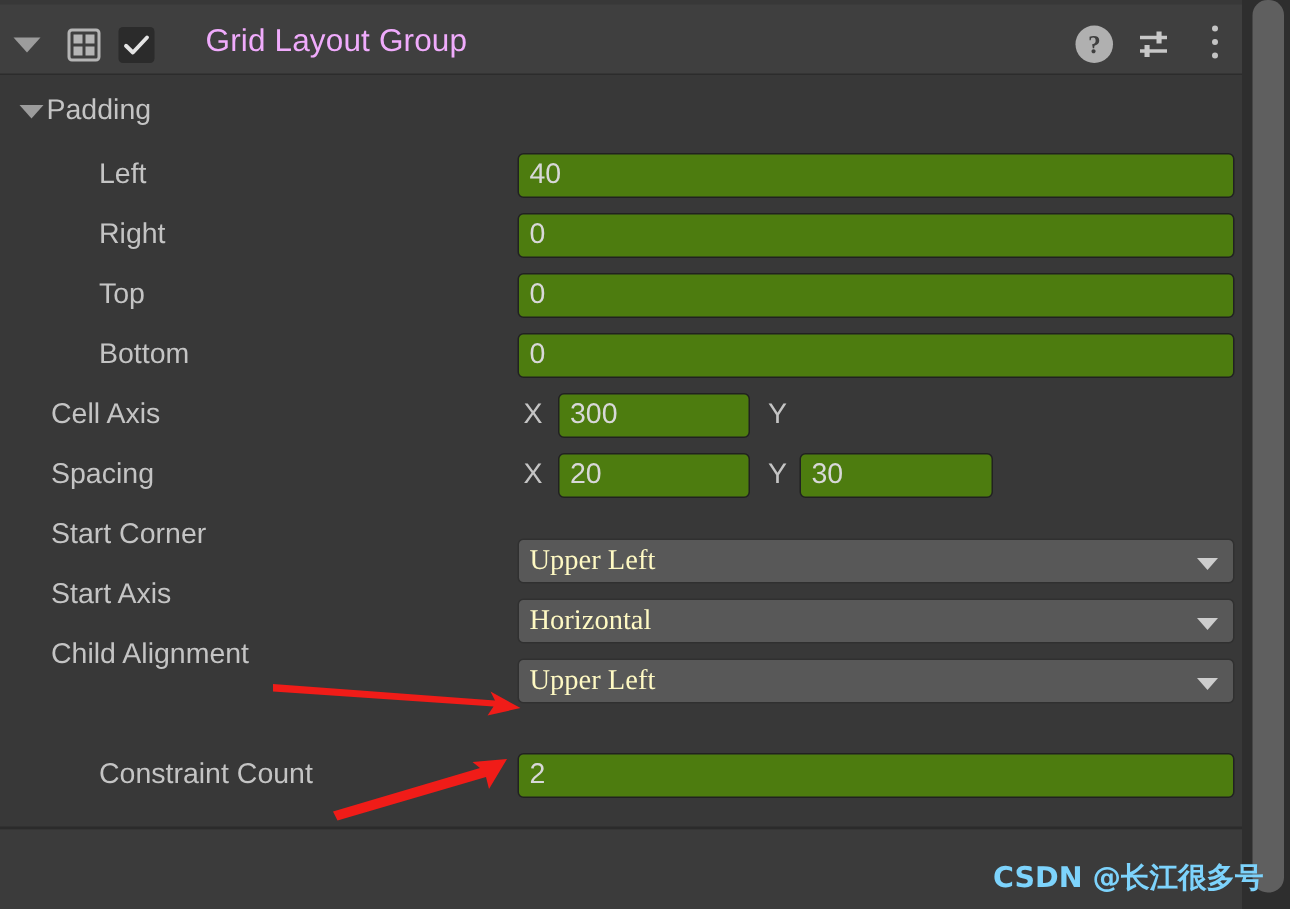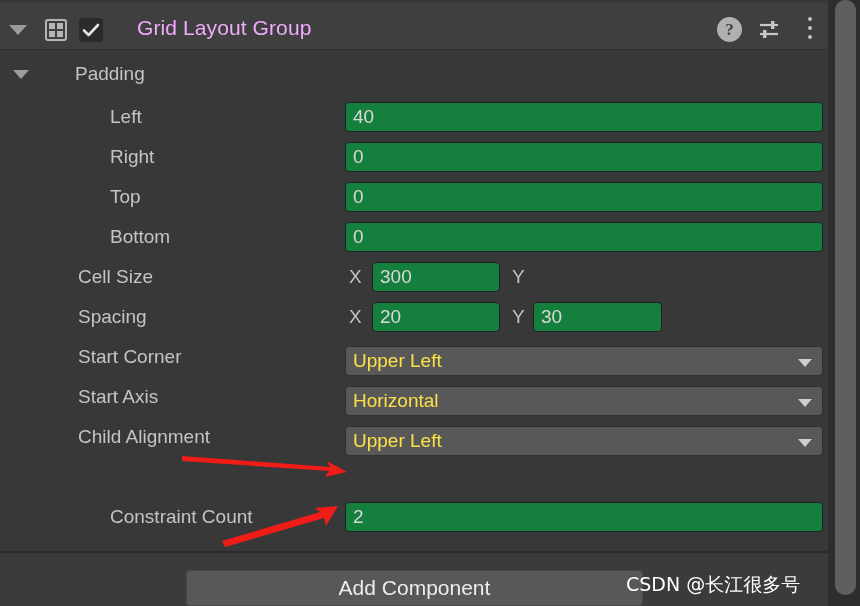--- a/index.html
+++ b/index.html
@@ -106,34 +106,33 @@
     left: 0;
     width: 828px;
     height: 40px;
   }
   .label {
     position: absolute;
     font-size: 19px;
     color: #c4c4c4;
     white-space: nowrap;
     top: 9px;
-    margin-left: 44px;
   }
   .label.indent1 { left: 66px; }
   .label.indent0 { left: 34px; }
   .label.sub { left: 66px; }
 
   .foldout-row .foldout-arrow { left: 13px; top: 14px;
     border-left-width: 8px; border-right-width: 8px; border-top-width: 9px; }
   .foldout-row .label { left: 31px; }
 
   
   .field {
     position: absolute;
-    background: #15803d;
+    background: #4d7c0f;
     border: 1px solid #212121;
     border-radius: 4px;
     box-sizing: border-box;
     height: 30px;
     top: 5px;
     color: #d8d8d8;
     font-size: 19px;
     line-height: 28px;
     padding-left: 7px;
     overflow: hidden;
@@ -148,31 +147,32 @@
     font-size: 19px;
     color: #c4c4c4;
     top: 9px;
   }
   .axis.ax-x { left: 349px; }
   .axis.ax-y { left: 512px; }
 
   .dropdown {
     position: absolute;
     left: 345px; width: 478px;
-    height: 30px; top: 9px;
+    height: 30px; top: 22px;
     background: #585858;
     border: 1px solid #303030;
     border-radius: 4px;
     box-sizing: border-box;
-    color: #fde047;
+    color: #fef9c3;
     font-size: 19px;
     line-height: 28px;
     padding-left: 7px;
     white-space: nowrap;
     overflow: hidden;
+    font-family: Liberation Serif, serif;
   }
   .dd-arrow {
     position: absolute;
     right: 10px; top: 12px;
     width: 0; height: 0;
     border-left: 7px solid transparent;
     border-right: 7px solid transparent;
     border-top: 8px solid #cdcdcd;
   }
 
@@ -214,25 +214,26 @@
     position: absolute;
     left: 835px; top: 0;
     width: 21px; height: 595px;
     background: #5f5f5f;
     border-radius: 10px;
   }
 
   
   .watermark {
     position: absolute;
-    left: 626px; top: 572px;
-    font-size: 19px;
-    color: #ffffff;
+    left: 662px; top: 572px;
+    font-size: 19px;
+    color: #7dd3fc;
     white-space: nowrap;
     font-family: "DejaVu Sans", sans-serif;
+    font-weight: bold;
   }
 
   
   .arrow-layer {
     position: absolute;
     left: 0; top: 0;
     width: 860px; height: 606px;
     pointer-events: none;
   }
 </style>
@@ -296,21 +297,21 @@
     <div class="label indent1">Top</div>
     <div class="field wide">0</div>
   </div>
 
   <div class="row" style="top:217px">
     <div class="label indent1">Bottom</div>
     <div class="field wide">0</div>
   </div>
 
   <div class="row" style="top:257px">
-    <div class="label indent0">Cell Size</div>
+    <div class="label indent0">Cell Axis</div>
     <div class="axis ax-x">X</div>
     <div class="field vx">300</div>
     <div class="axis ax-y">Y</div>
   </div>
 
   <div class="row" style="top:297px">
     <div class="label indent0">Spacing</div>
     <div class="axis ax-x">X</div>
     <div class="field vx">20</div>
     <div class="axis ax-y">Y</div>
@@ -342,21 +343,20 @@
   </div>
 
 
   <div class="row" style="top:497px">
     <div class="label sub">Constraint Count</div>
     <div class="field wide">2</div>
   </div>
 
   <div class="bottom-sep"></div>
   <div class="bottom-area"></div>
-  <div class="add-component">Add Component</div>
 
   <div class="scroll-track">
     <div class="scroll-thumb" style="left:7px"></div>
   </div>
 
   <div class="watermark">CSDN @长江很多号</div>
 
   <svg class="arrow-layer" viewBox="0 0 860 606">
     <g>
       <path d="M182,456 L330,467 L327,461 L347,472 L325,477 L329,471 L182,461 Z" fill="#f01c18"></path>

